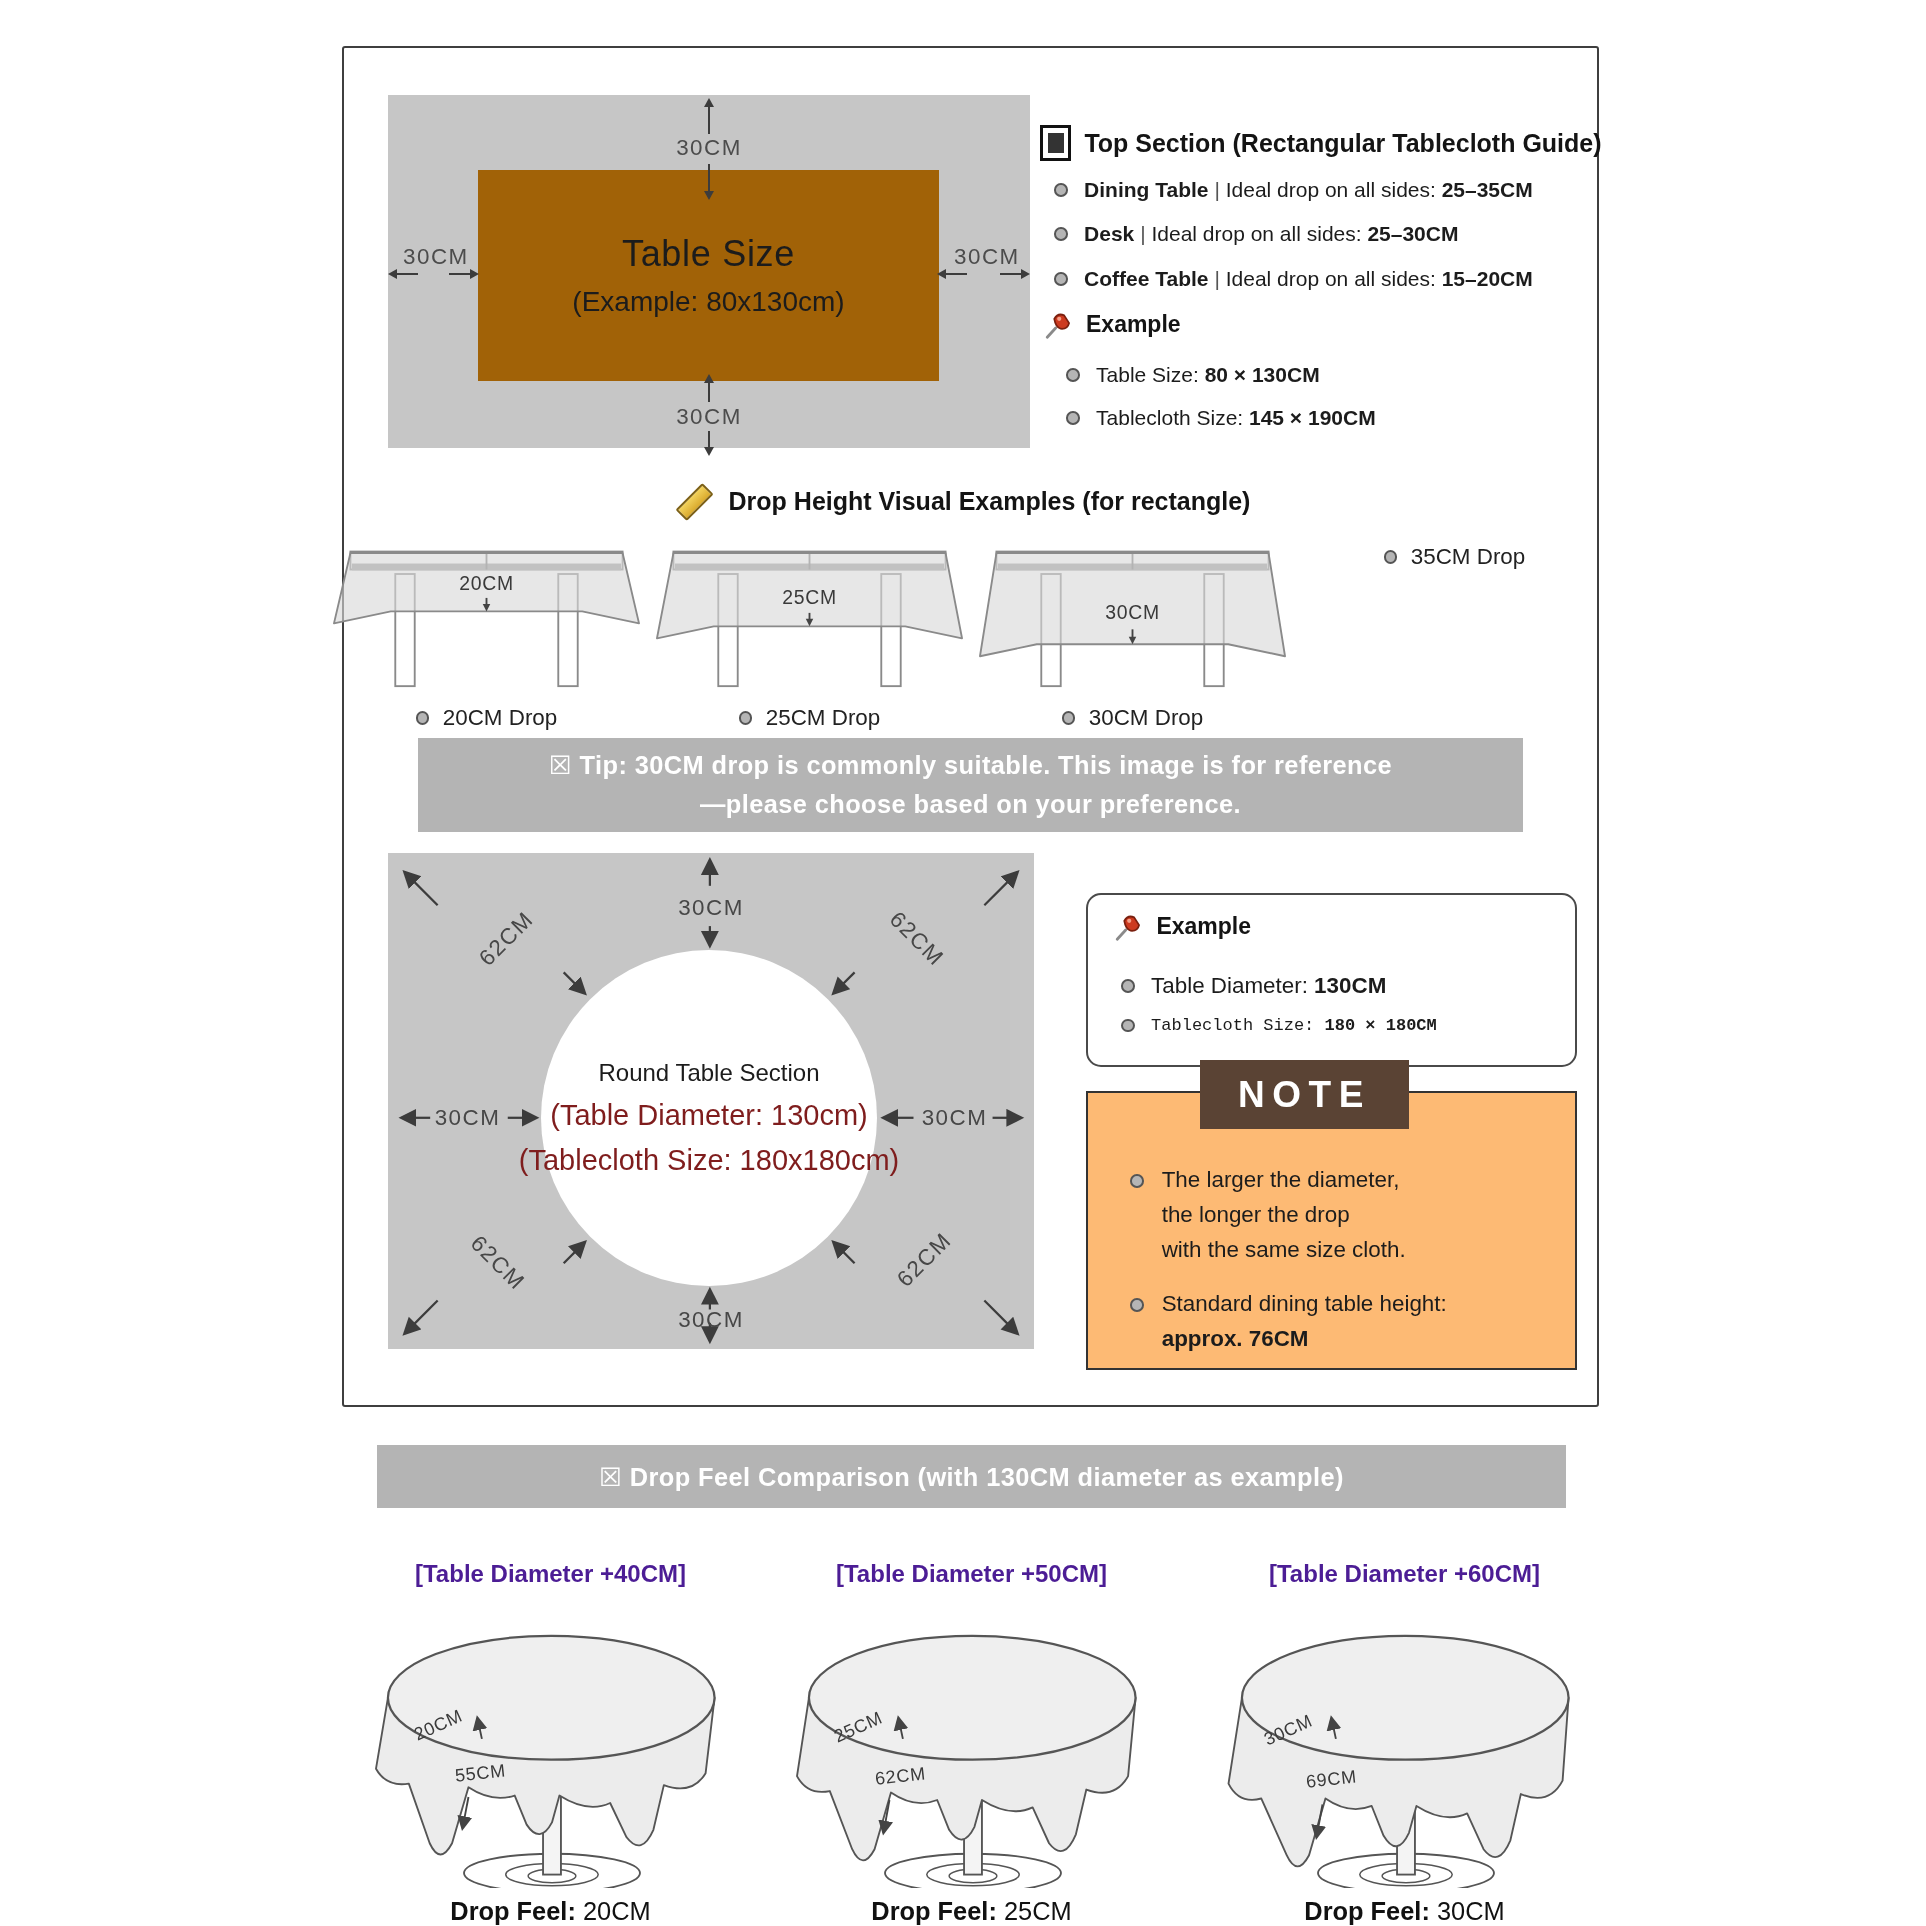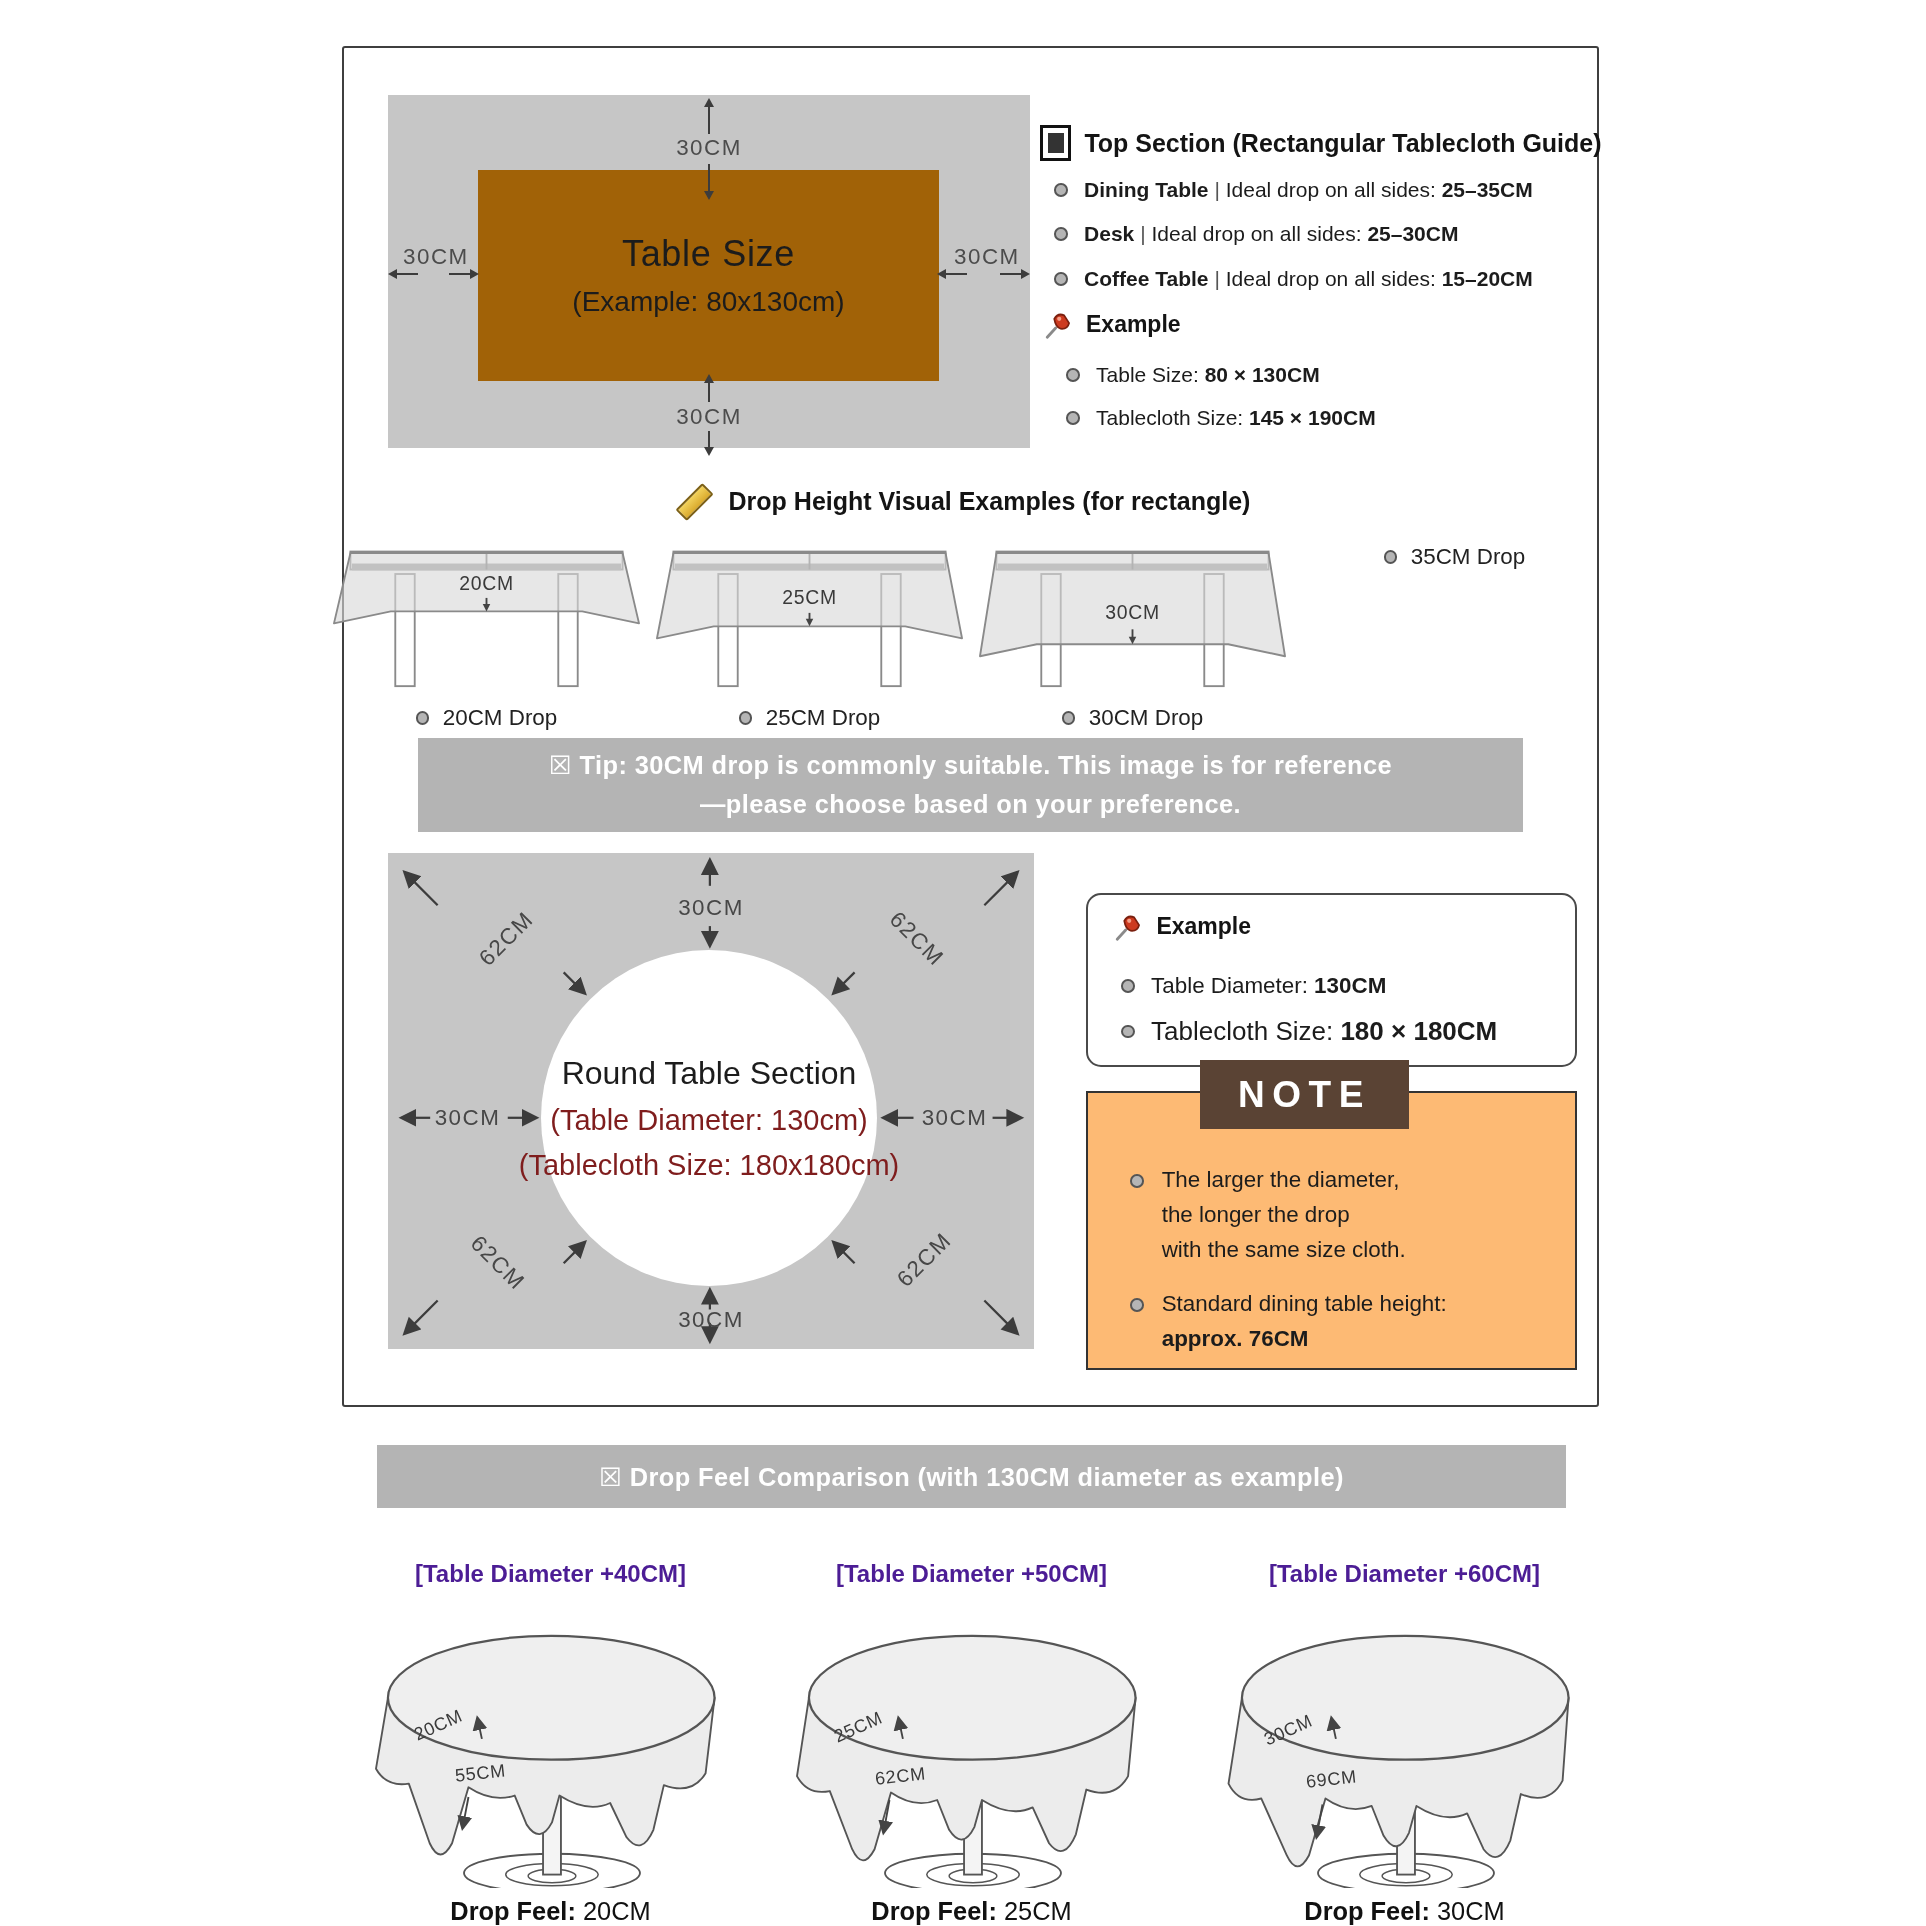--- a/index.html
+++ b/index.html
@@ -50,21 +50,21 @@
   .drop-label{position:absolute;left:0;width:100%;text-align:center;font-size:19.4px;color:#3a3a3a;letter-spacing:0.7px;}
   .drop-caption{margin-top:12px;display:flex;align-items:center;justify-content:center;gap:13.4px;font-size:22.4px;color:#222;}
 
   
   .tip-banner{position:absolute;left:418px;top:738px;width:1105px;height:94px;background:#b4b4b4;display:flex;flex-direction:column;align-items:center;justify-content:center;}
   .tip-banner div{color:#fff;font-weight:bold;font-size:25.4px;line-height:39px;text-align:center;letter-spacing:0.4px;}
 
   
   .round-sq{position:absolute;left:388px;top:853px;width:646px;height:496px;background:#c6c6c6;}
   .round-circle{position:absolute;left:153px;top:97px;width:336px;height:336px;border-radius:50%;background:#fff;display:flex;flex-direction:column;align-items:center;justify-content:center;gap:12px;}
-  .rc-title{font-size:32px;color:#1c1c1c;}
+  .rc-title{font-size:24px;color:#1c1c1c;}
   .rc-sub{font-size:29px;color:#7f1d1d;white-space:nowrap;}
   .r-label{position:absolute;font-size:22.4px;color:#474747;letter-spacing:1.5px;text-align:center;}
   .rot-n45{transform:rotate(-45deg);}
   .rot-p45{transform:rotate(45deg);}
 
   
   .ex-box{position:absolute;left:1086px;top:893px;width:487px;height:170px;border:2.2px solid #4a4a4a;border-radius:15px;background:#fff;}
   .ex-box .ex-head-row{left:25.4px;top:16.4px;}
   .ex-box .g-bullet{left:33px;}
 
@@ -291,21 +291,21 @@
         <circle cx="23" cy="14" r="3" fill="#f4a089"></circle>
       </svg>
       <span class="ex-head">Example</span>
     </div>
     <div class="g-bullet" style="top:78px;left:33px;position:absolute;">
       <span class="dot"></span>
       <span style="font-size:22.4px;"><span>Table Diameter: </span><span class="b-value">130CM</span></span>
     </div>
     <div class="g-bullet" style="top:121px;left:33px;position:absolute;">
       <span class="dot"></span>
-      <span style="font-size:26px;"><span>Tablecloth Size: </span><span class="b-value">180 × 180CM</span></span>
+      <span style="font-size:17px;font-family:Liberation Mono, monospace;"><span>Tablecloth Size: </span><span class="b-value">180 × 180CM</span></span>
     </div>
   </div>
 
   <div class="note-badge">
     <span>NOTE</span>
   </div>
   <div class="note-box">
     <div class="note-bullet" style="left:42px;top:69px;width:418px;">
       <span class="dot"></span>
       <span class="pre">The larger the diameter,

